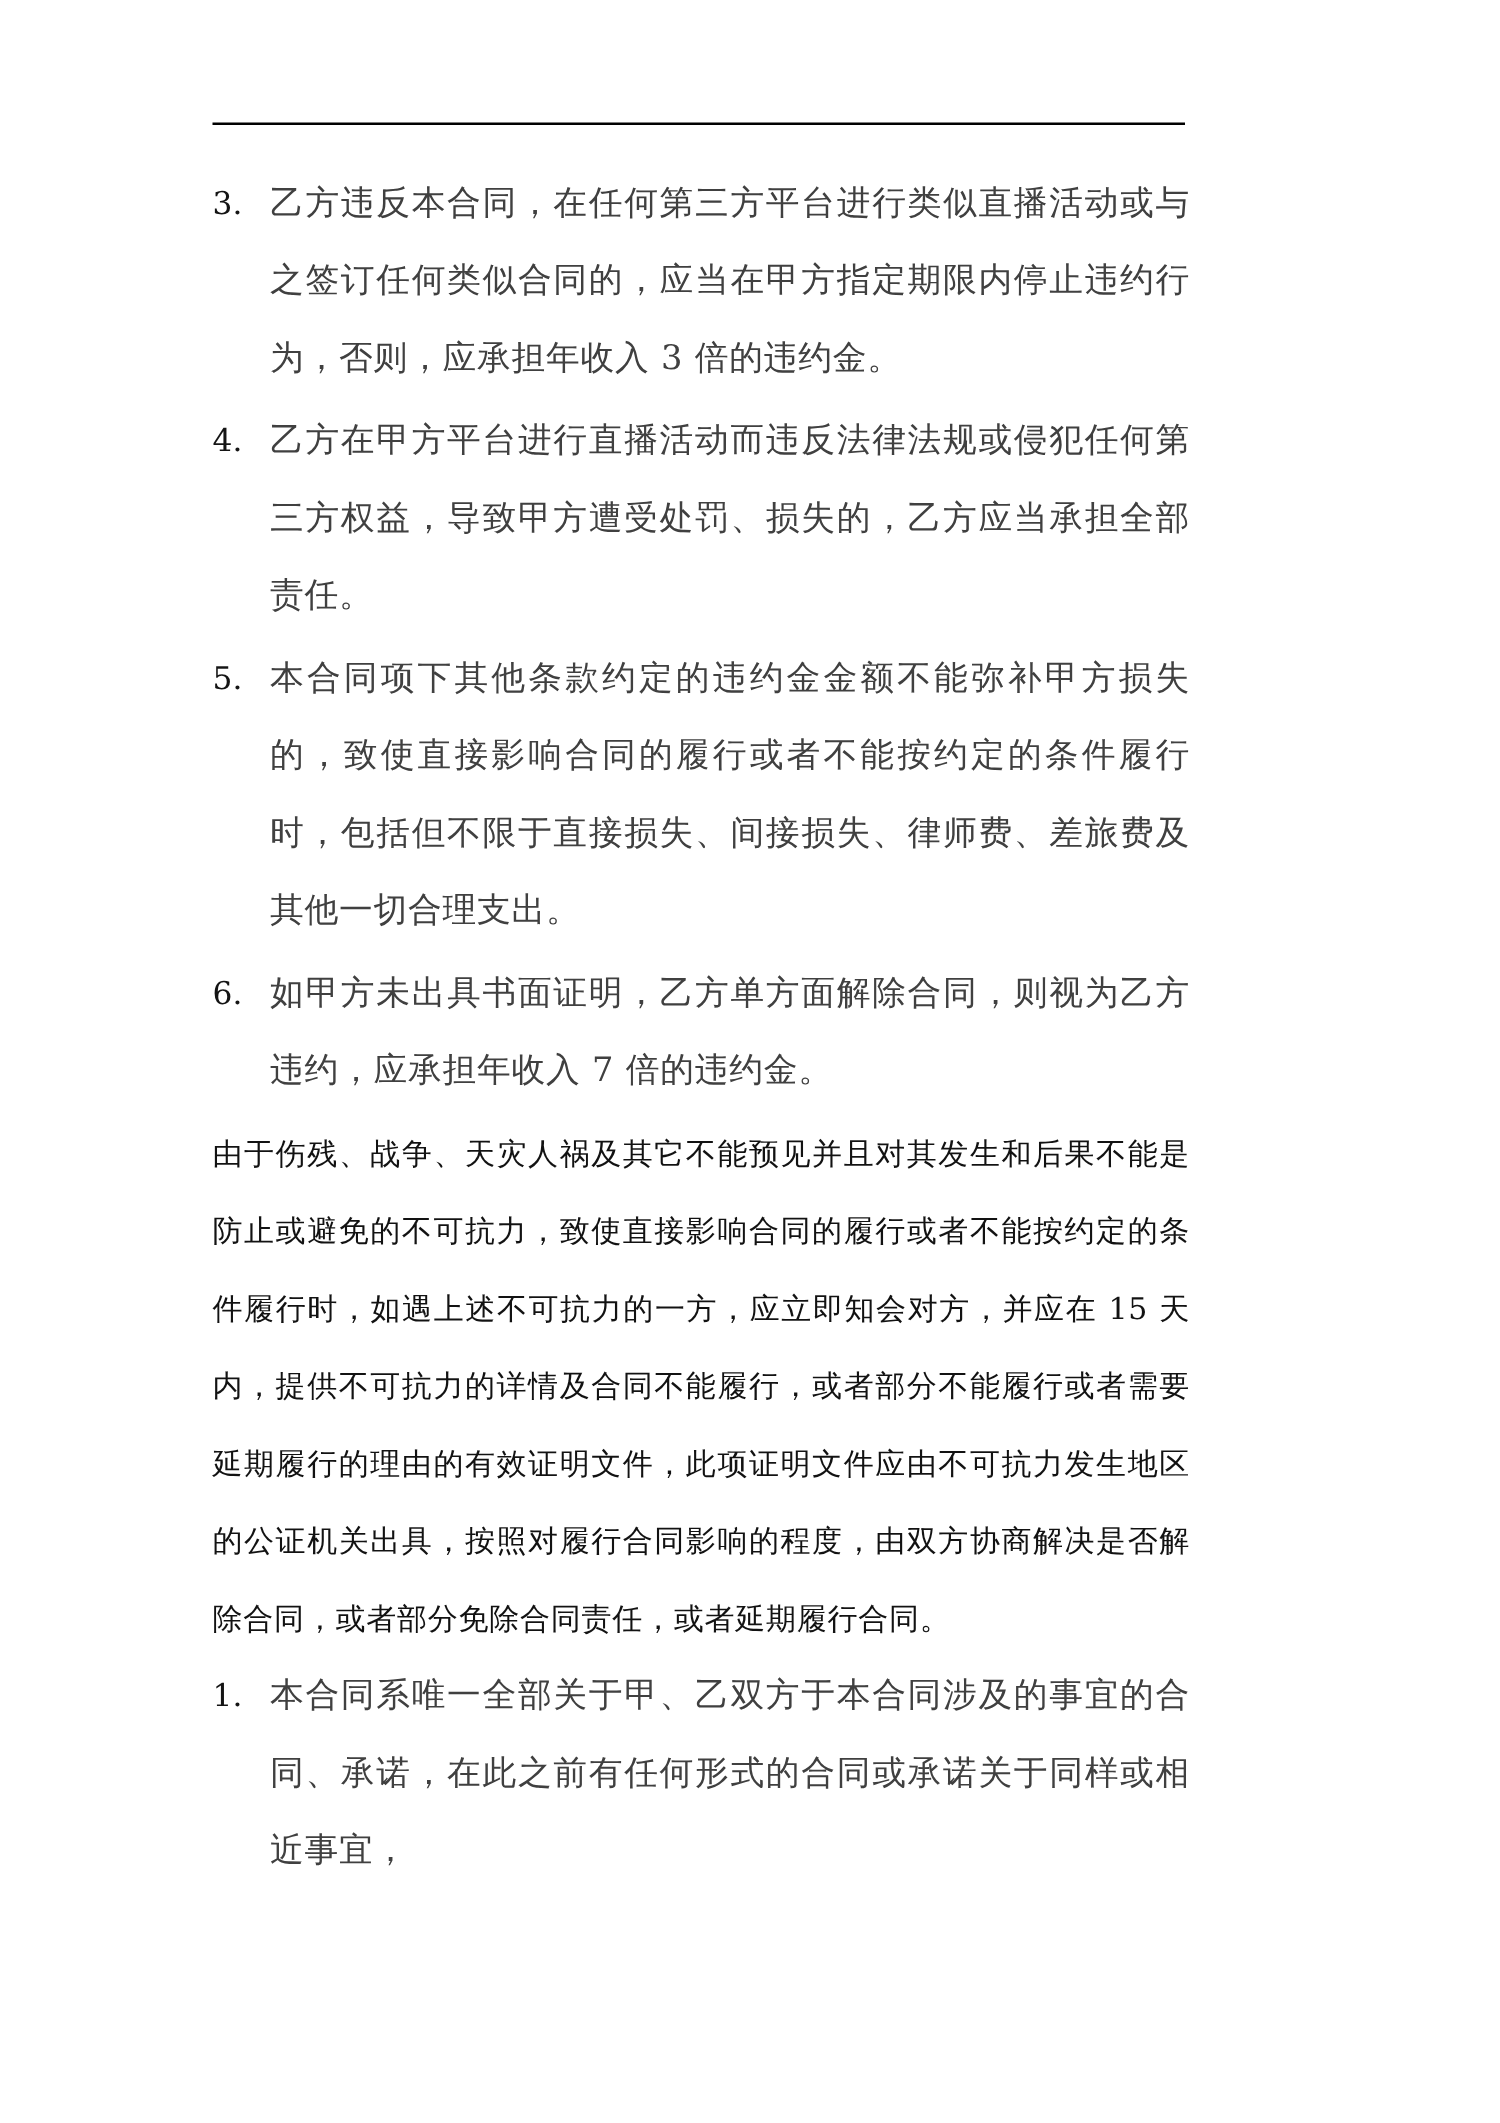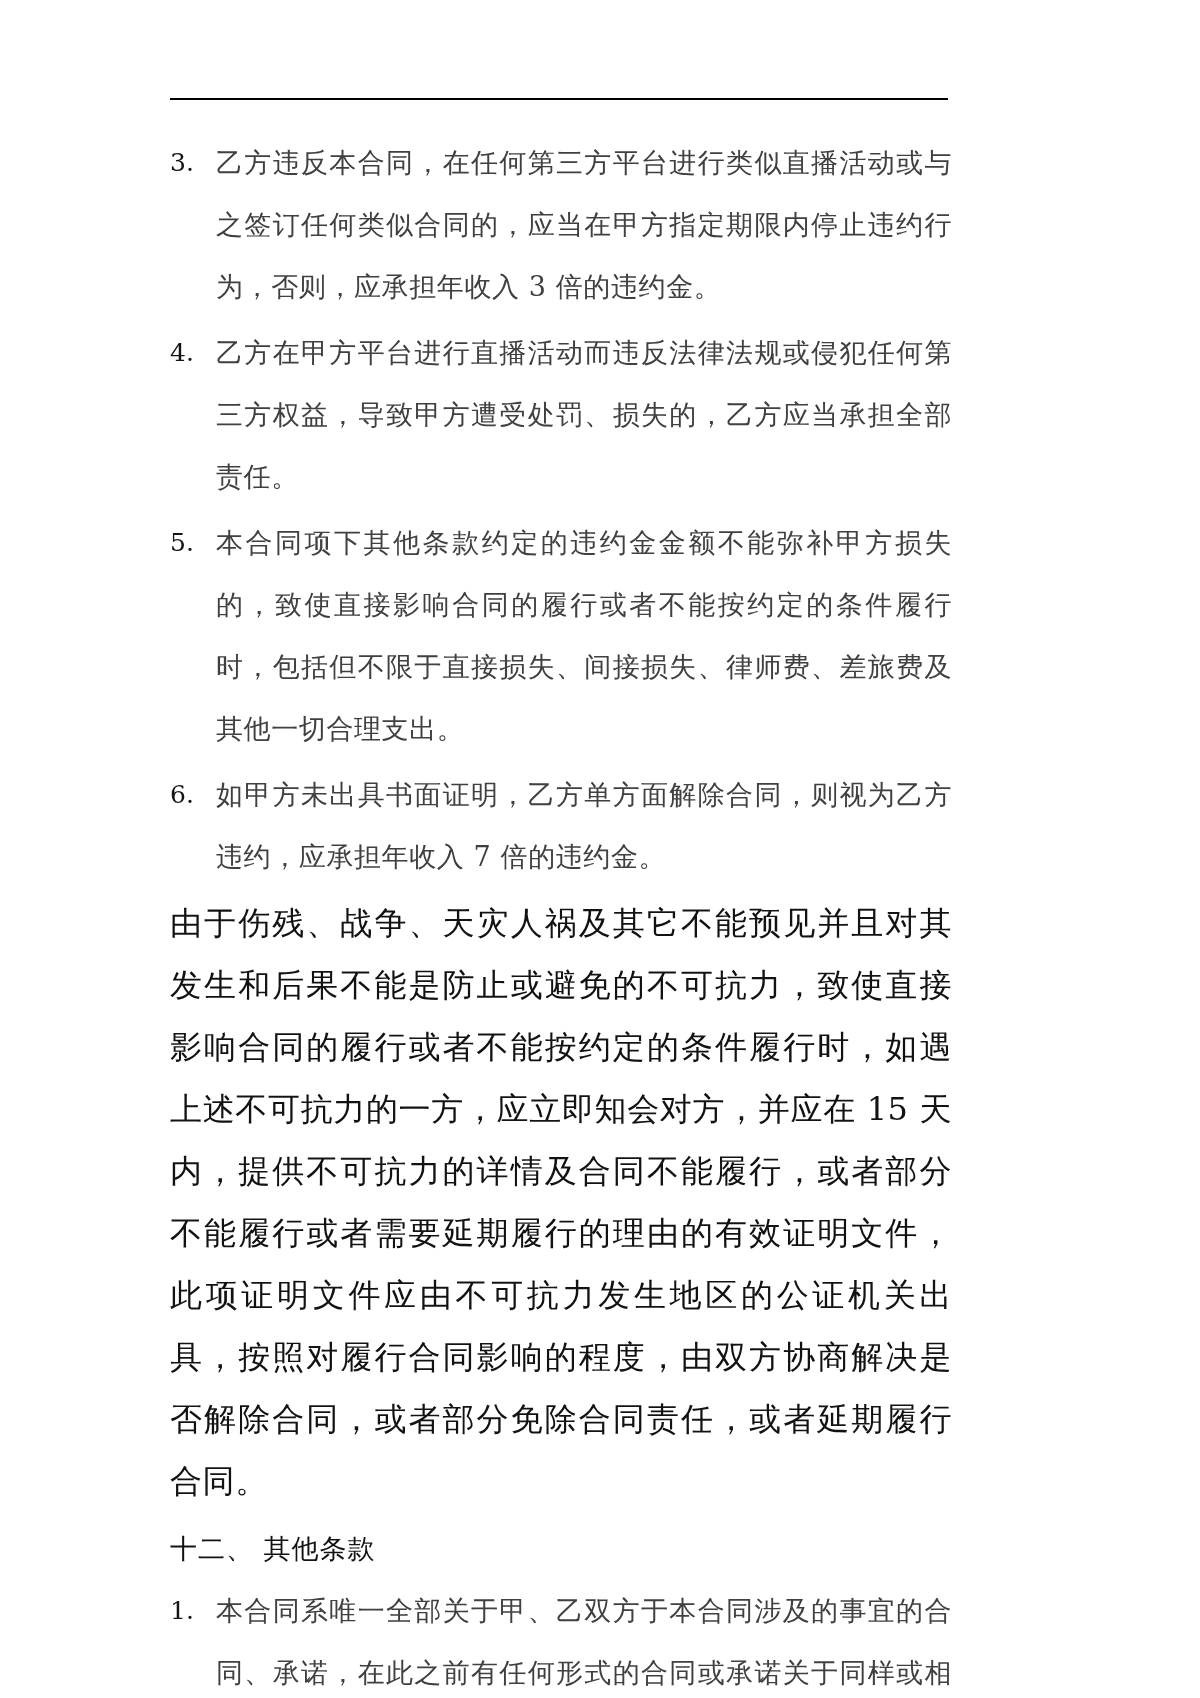--- a/index.html
+++ b/index.html
@@ -66,21 +66,21 @@
   .section-heading {
     font-size: 27px;
     line-height: 62px;
     letter-spacing: 1px;
     color: #121212;
     margin: 6px 0 0 0;
   }
 
   
   .para {
-    font-size: 32px;
+    font-size: 24px;
     line-height: 62px;
     letter-spacing: 0.6px;
     text-align: justify;
     text-justify: inter-character;
     color: #121212;
     margin: 0;
   }
 
   .tight { margin-bottom: 0; }
 </style>
@@ -109,21 +109,20 @@
     </div>
 
     <div class="num-item">
       <div class="num-marker">6.</div>
       <div class="num-body">如甲方未出具书面证明，乙方单方面解除合同，则视为乙方违约，应承担年收入 7 倍的违约金。</div>
     </div>
 
 
     <div class="para">由于伤残、战争、天灾人祸及其它不能预见并且对其发生和后果不能是防止或避免的不可抗力，致使直接影响合同的履行或者不能按约定的条件履行时，如遇上述不可抗力的一方，应立即知会对方，并应在 15 天内，提供不可抗力的详情及合同不能履行，或者部分不能履行或者需要延期履行的理由的有效证明文件，此项证明文件应由不可抗力发生地区的公证机关出具，按照对履行合同影响的程度，由双方协商解决是否解除合同，或者部分免除合同责任，或者延期履行合同。</div>
 
-    <div class="section-heading">十二、 其他条款</div>
 
     <div class="num-item tight">
       <div class="num-marker">1.</div>
       <div class="num-body">本合同系唯一全部关于甲、乙双方于本合同涉及的事宜的合同、承诺，在此之前有任何形式的合同或承诺关于同样或相近事宜，</div>
     </div>
 
   </div>
 </div>
 
 </body></html>

